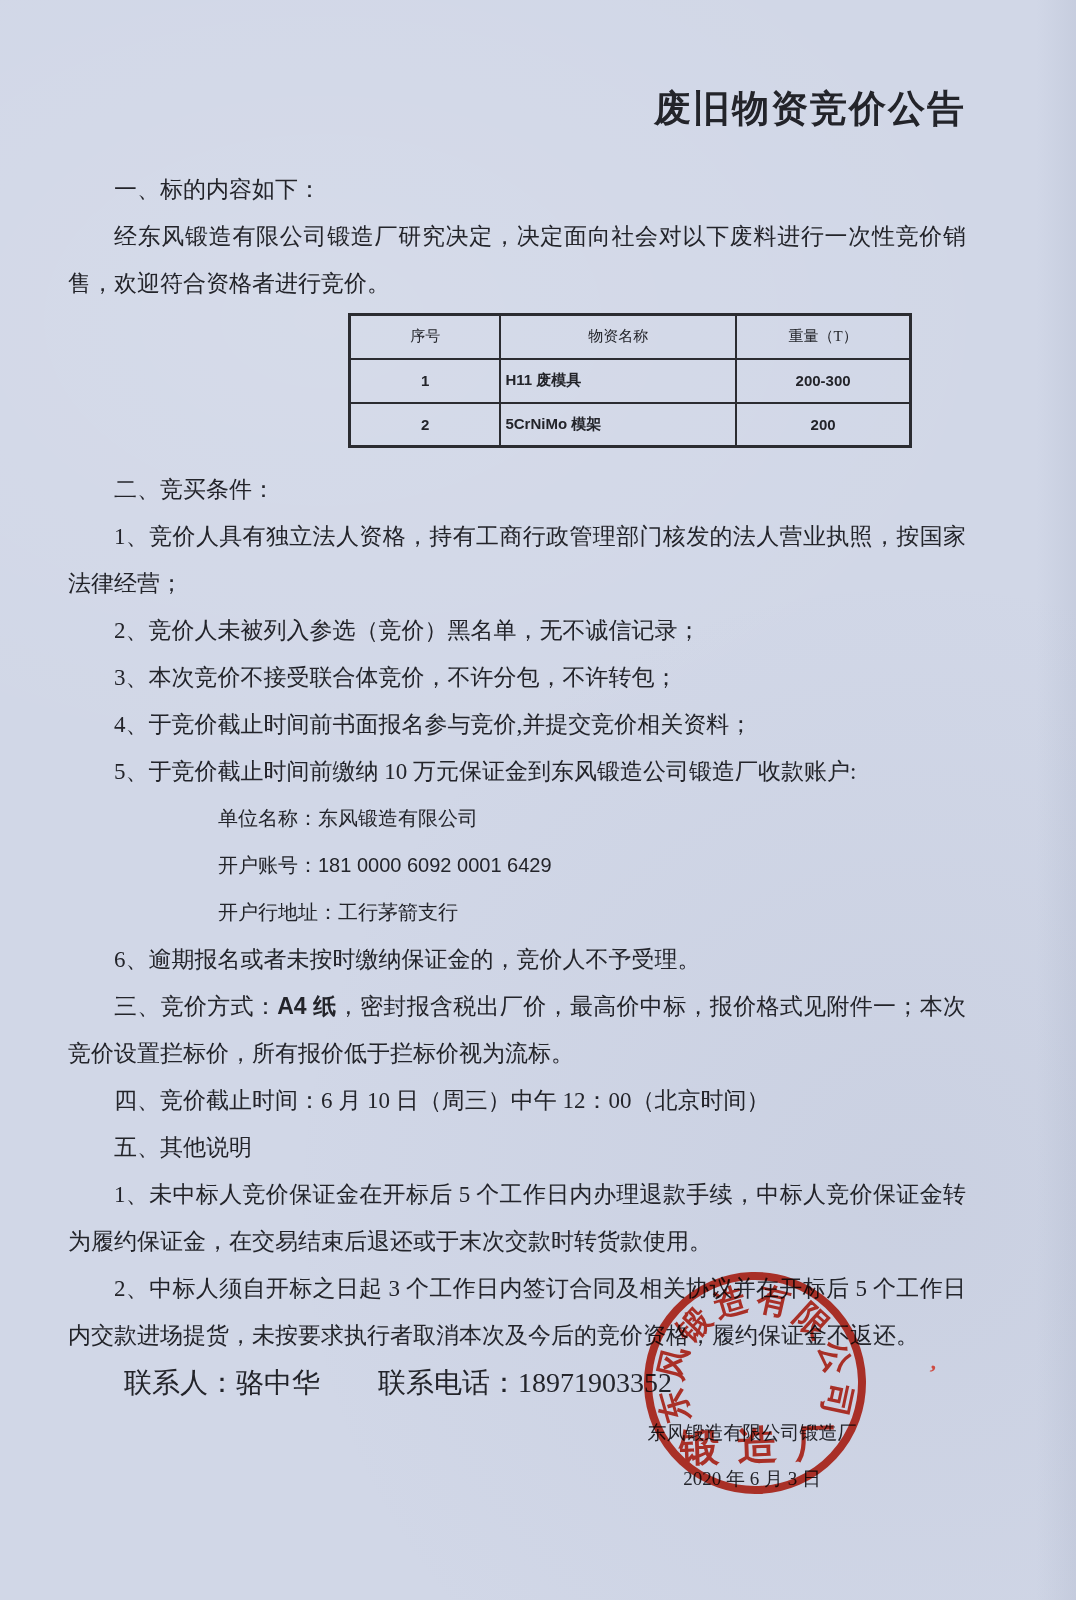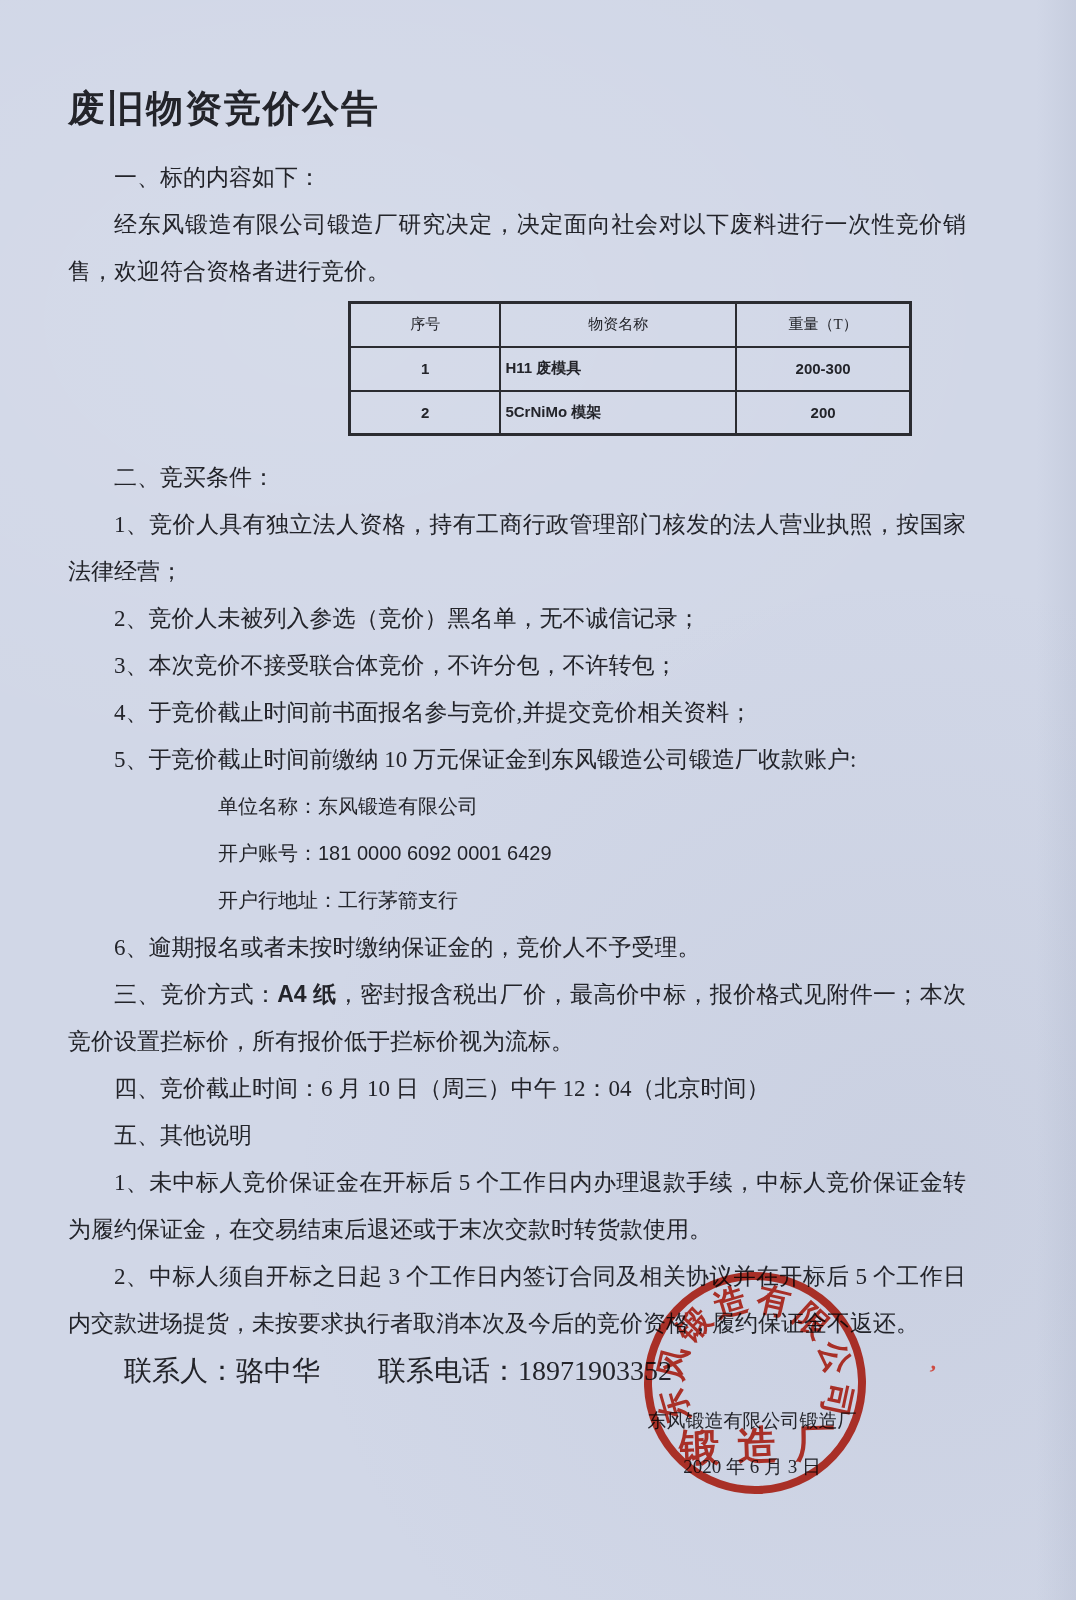--- a/index.html
+++ b/index.html
@@ -20,25 +20,25 @@
     overflow: hidden;
     background:
       radial-gradient(1200px 800px at 30% 20%, rgba(255,255,255,0.10), rgba(255,255,255,0) 60%),
       radial-gradient(900px 900px at 85% 75%, rgba(120,130,160,0.08), rgba(120,130,160,0) 70%),
       linear-gradient(to left, rgba(110,120,150,0.10), rgba(110,120,150,0) 40px),
       var(--paper);
     padding: 84px 110px 0 68px;
   }
 
   .title {
-    text-align: left;
+    text-align: right;
     font-size: 37px;
     font-weight: 700;
     letter-spacing: 2px;
-    margin-bottom: 20px;
+    margin-bottom: 32px;
   }
 
   p.line {
     font-size: 23px;
     line-height: 47px;
     text-align: justify;
     text-indent: 2em;
   }
 
   .table-wrap { margin: 6px 0 16px 280px; }
@@ -177,21 +177,21 @@
   <p class="line">5、于竞价截止时间前缴纳 10 万元保证金到东风锻造公司锻造厂收款账户:</p>
 
   <p class="bank-line">单位名称：东风锻造有限公司</p>
   <p class="bank-line">开户账号：181 0000 6092 0001 6429</p>
   <p class="bank-line">开户行地址：工行茅箭支行</p>
 
   <p class="line">6、逾期报名或者未按时缴纳保证金的，竞价人不予受理。</p>
 
   <p class="line"><span>三、竞价方式：</span><span class="seg-bold">A4 纸</span><span>，密封报含税出厂价，最高价中标，报价格式见附件一；本次竞价设置拦标价，所有报价低于拦标价视为流标。</span></p>
 
-  <p class="line">四、竞价截止时间：6 月 10 日（周三）中午 12：04（北京时间）</p>
+  <p class="line">四、竞价截止时间：6 月 10 日（周三）中午 12：00（北京时间）</p>
   <p class="line">五、其他说明</p>
   <p class="line">1、未中标人竞价保证金在开标后 5 个工作日内办理退款手续，中标人竞价保证金转为履约保证金，在交易结束后退还或于末次交款时转货款使用。</p>
   <p class="line">2、中标人须自开标之日起 3 个工作日内签订合同及相关协议并在开标后 5 个工作日内交款进场提货，未按要求执行者取消本次及今后的竞价资格，履约保证金不返还。</p>
 
   <p class="contact-row"><span>联系人：骆中华</span><span class="phone">联系电话：18971903352</span></p>
 
   <div class="signature">
     <div>东风锻造有限公司锻造厂</div>
     <div>2020 年 6 月 3 日</div>
   </div>

